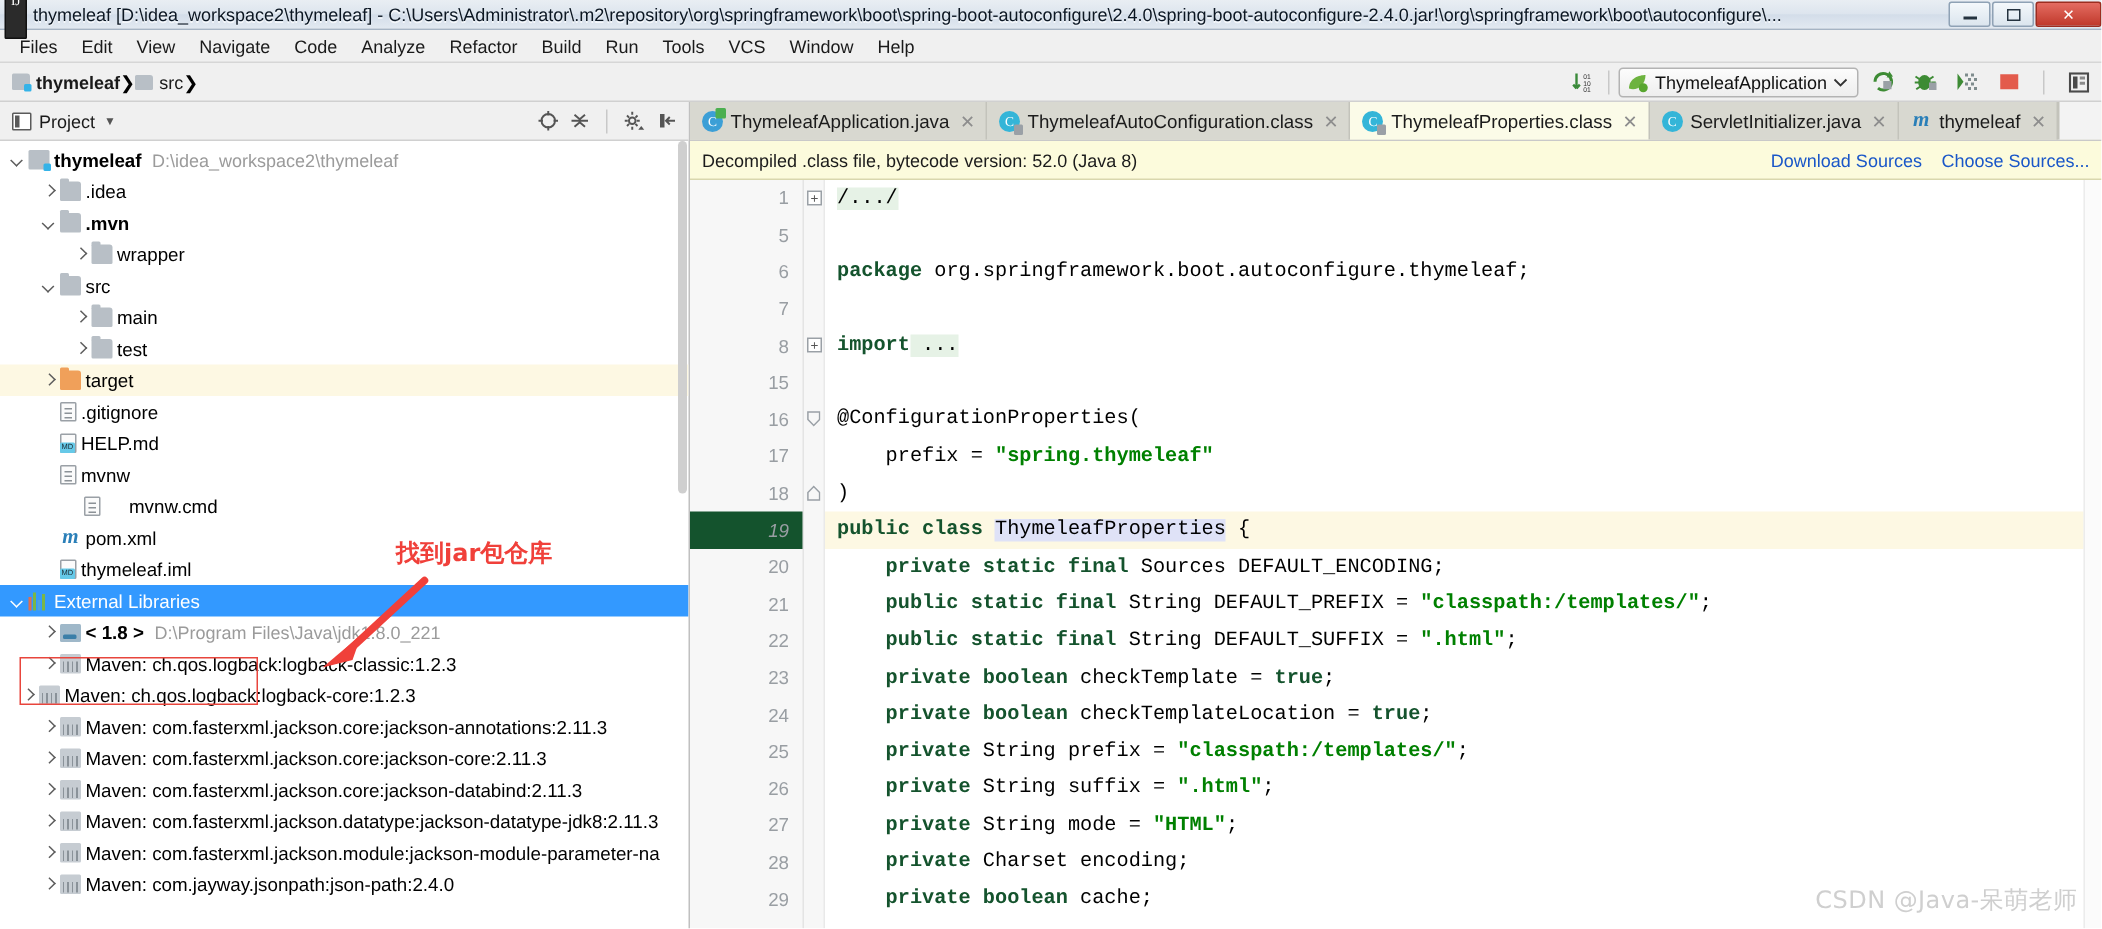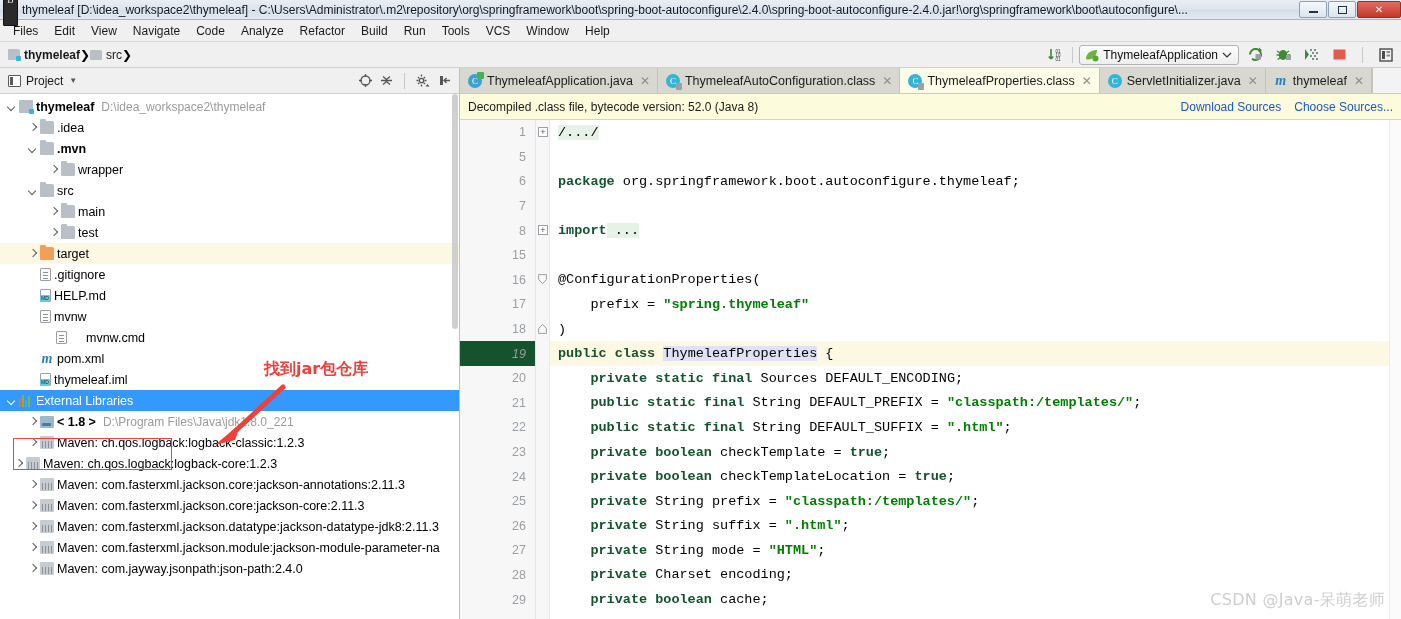--- a/index.html
+++ b/index.html
@@ -586,20 +586,25 @@
           <span class="lbl">Maven: com.fasterxml.jackson.core:jackson-annotations:2.11.3</span>
         </div>
         <div class="row" style="padding-left: 27px;">
           <span class="arrow right"></span>
           <span class="ti jar"></span>
           <span class="lbl">Maven: com.fasterxml.jackson.core:jackson-core:2.11.3</span>
         </div>
         <div class="row" style="padding-left: 27px;">
           <span class="arrow right"></span>
           <span class="ti jar"></span>
+          <span class="lbl">Maven: com.fasterxml.jackson.core:jackson-databind:2.11.3</span>
+        </div>
+        <div class="row" style="padding-left: 27px;">
+          <span class="arrow right"></span>
+          <span class="ti jar"></span>
           <span class="lbl">Maven: com.fasterxml.jackson.datatype:jackson-datatype-jdk8:2.11.3</span>
         </div>
         <div class="row" style="padding-left: 27px;">
           <span class="arrow right"></span>
           <span class="ti jar"></span>
           <span class="lbl">Maven: com.fasterxml.jackson.module:jackson-module-parameter-na</span>
         </div>
         <div class="row" style="padding-left: 27px;">
           <span class="arrow right"></span>
           <span class="ti jar"></span>

